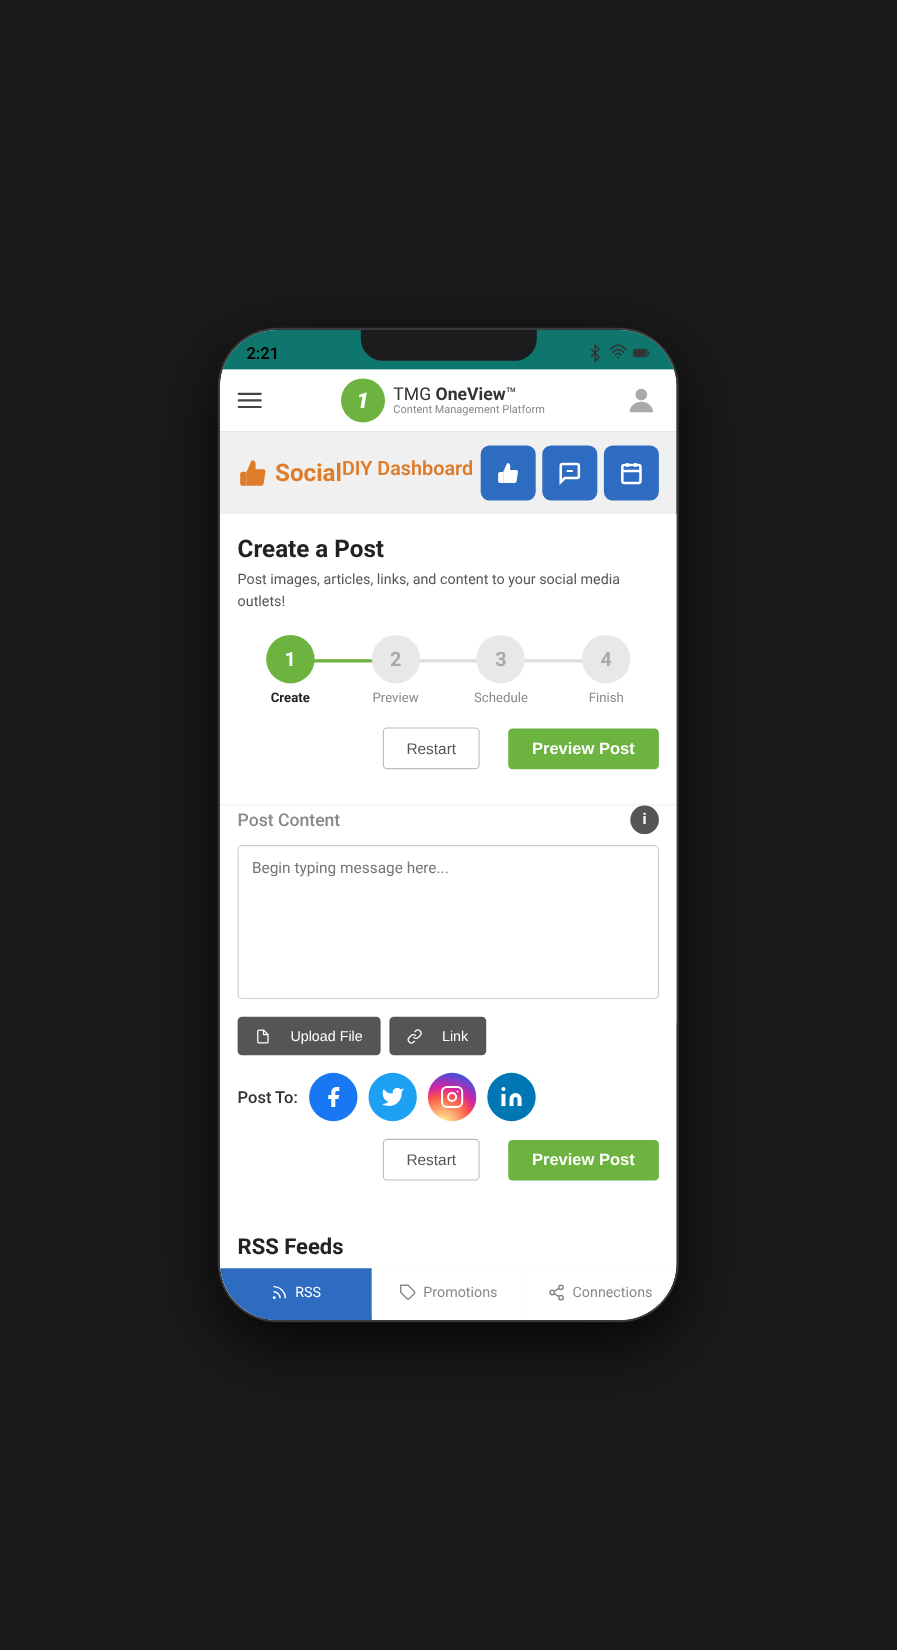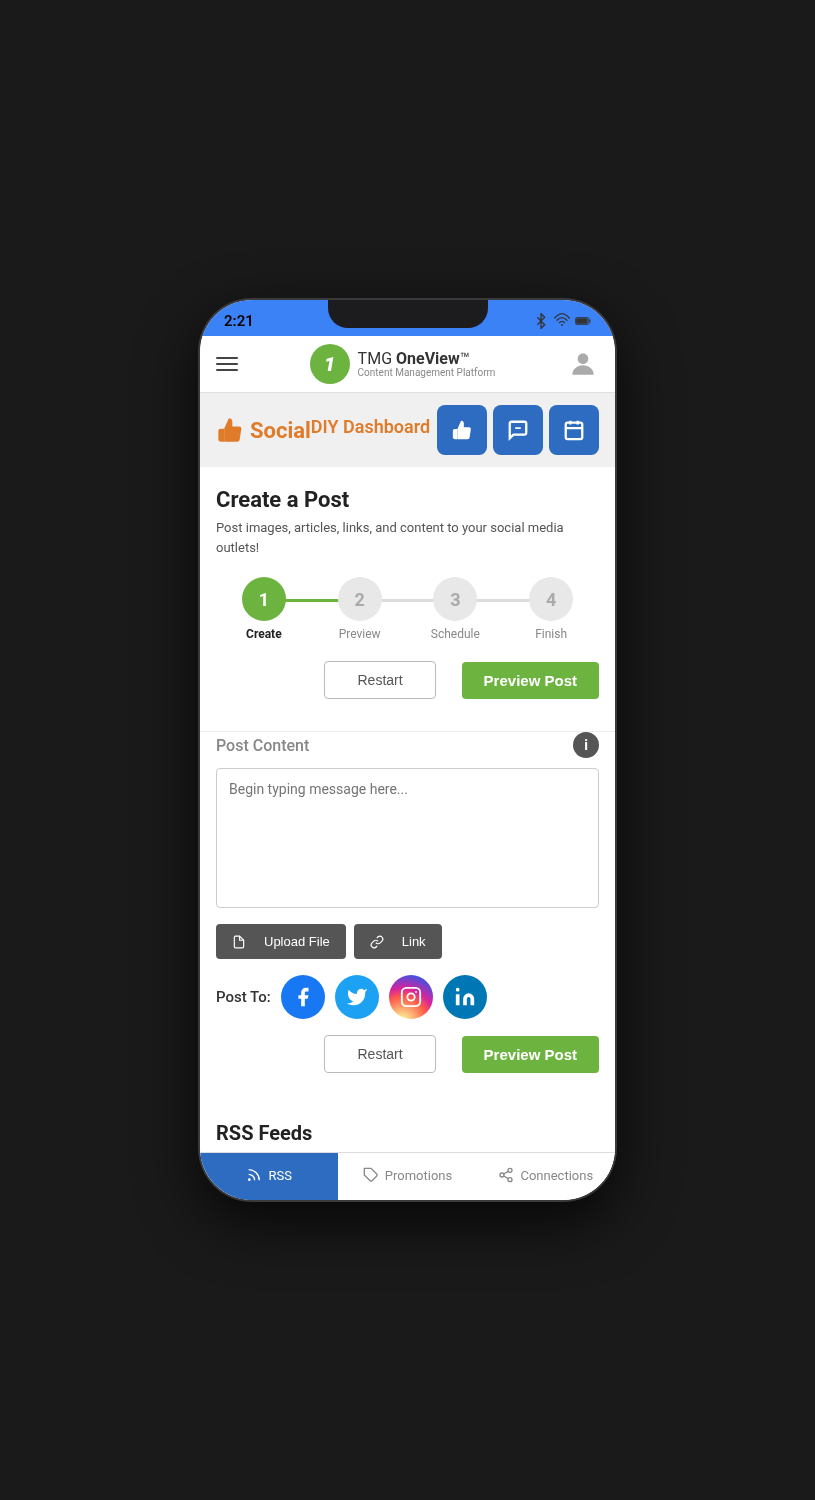--- a/index.html
+++ b/index.html
@@ -35,21 +35,21 @@
       position: absolute;
       top: 0; left: 0; right: 0; bottom: 0;
       background: #f5f5f5;
       border-radius: 50px;
       overflow: hidden;
       display: flex;
       flex-direction: column;
     }
     
     .status-bar {
-      background: #3b82f6;
+      background: #0f766e;
       padding: 12px 24px 6px;
       display: flex;
       justify-content: space-between;
       align-items: center;
       flex-shrink: 0;
       text-align: center;
     }
     .status-time {
       font-size: 15px;
       font-weight: 600;
@@ -244,21 +244,21 @@
       display: flex;
       justify-content: flex-end;
       gap: 10px;
       margin-bottom: 16px;
       align-items: center;
     }
     .btn-restart {
       border: 1px solid #bbb;
       background: white;
       color: #555;
-      padding: 10px 32px;
+      padding: 10px 20px;
       border-radius: 4px;
       font-size: 14px;
       cursor: pointer;
     }
     .btn-preview {
       background: #6db33f;
       color: white;
       border: none;
       padding: 10px 22px;
       border-radius: 4px;

